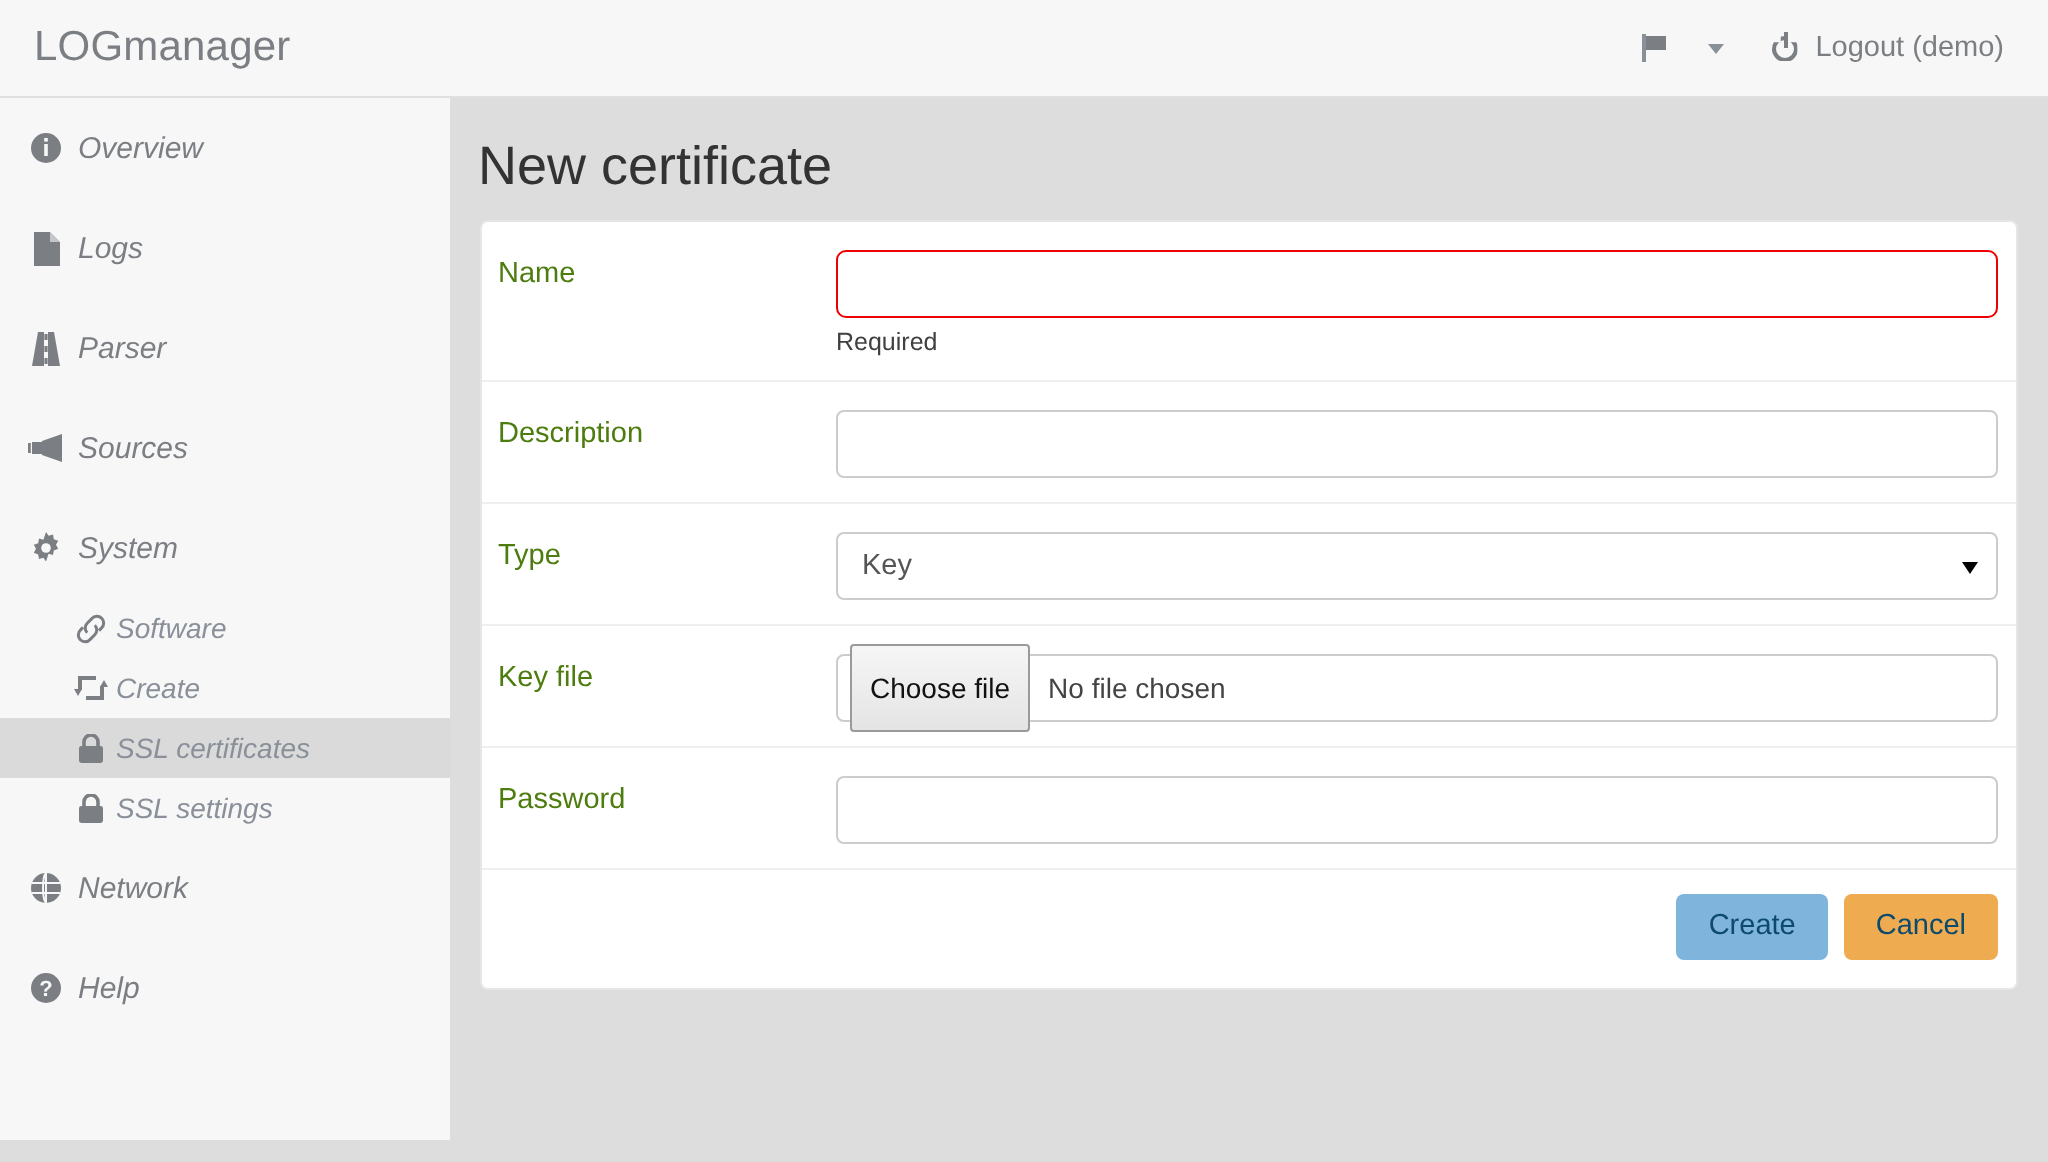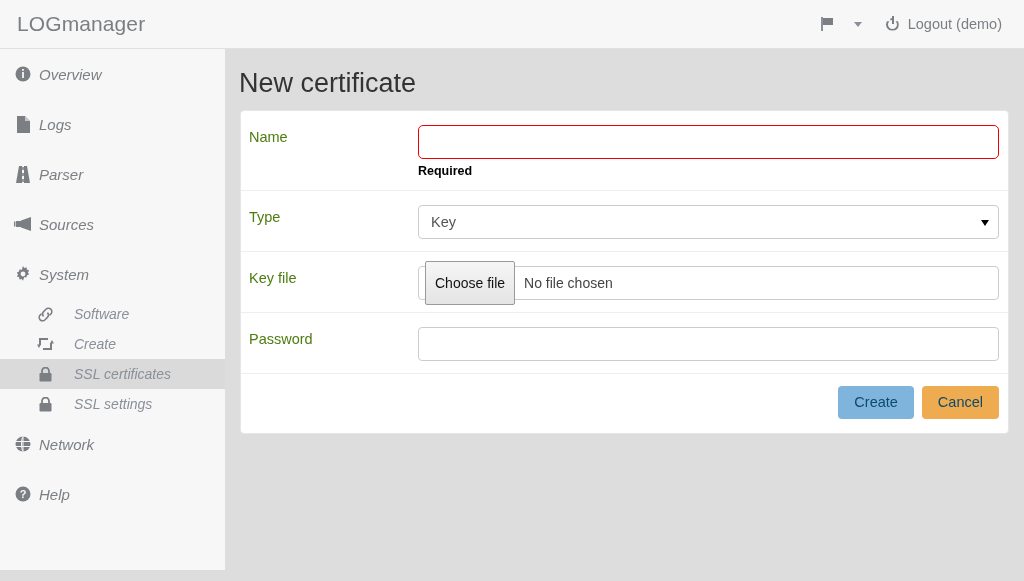--- a/index.html
+++ b/index.html
@@ -69,21 +69,21 @@
   }
   .nav-item {
     display: flex; align-items: center;
     height: 50px; padding-left: 14px;
     color: #7b7f84; font-size: 15px;
     cursor: pointer; gap: 7px;
   }
   .nav-item .label { line-height: 1; font-style: italic; }
   .nav-item.sub {
     height: 30px; padding-left: 36px; font-size: 14px;
-    color: #8a9099; gap: 20px;
+    color: #8a9099; gap: 4px;
   }
   .nav-item.sub.active {
     background: #dadada;
   }
 
   .nicon {
     width: 18px; min-width: 18px; height: 18px;
     display: inline-flex; align-items: center; justify-content: center;
     color: #7b7f84;
   }
@@ -123,21 +123,21 @@
     flex: 1; padding: 14px 9px 12px 0;
   }
   .inp {
     width: 100%; height: 34px;
     border: 1px solid #cccccc; border-radius: 4px;
     background: #fff; font-size: 14px; color: #555;
     padding: 6px 10px; outline: none;
     font-family: "Liberation Sans", sans-serif;
   }
   .inp.error { border: 1px solid #ee0000; border-radius: 5px; }
-  .err-msg { color: #000000; font-size: 12.5px; margin-top: 5px; font-weight: bold; }
+  .err-msg { color: #404040; font-size: 12.5px; margin-top: 5px; }
 
   .select-wrap { position: relative; }
   .select-wrap select {
     width: 100%; height: 34px;
     border: 1px solid #cccccc; border-radius: 4px;
     background: #fff; font-size: 14.5px; color: #555;
     padding: 5px 26px 5px 12px;
     -webkit-appearance: none; appearance: none;
     font-family: "Liberation Sans", sans-serif; outline: none;
   }
@@ -322,20 +322,26 @@
   <div class="panel">
 
     <div class="form-row">
       <div class="row-label">Name</div>
       <div class="row-field">
         <input class="inp error" type="text" placeholder="" style="">
         <div class="err-msg">Required</div>
       </div>
     </div>
 
+    <div class="form-row">
+      <div class="row-label">Description</div>
+      <div class="row-field">
+        <input class="inp" type="text" placeholder="" style="">
+      </div>
+    </div>
 
     <div class="form-row">
       <div class="row-label">Type</div>
       <div class="row-field">
         <div class="select-wrap">
           <select id="type-select"><option>Key</option><option>Certificate</option><option>CA certificate</option></select>
           <span class="sel-caret"></span>
         </div>
       </div>
     </div>

